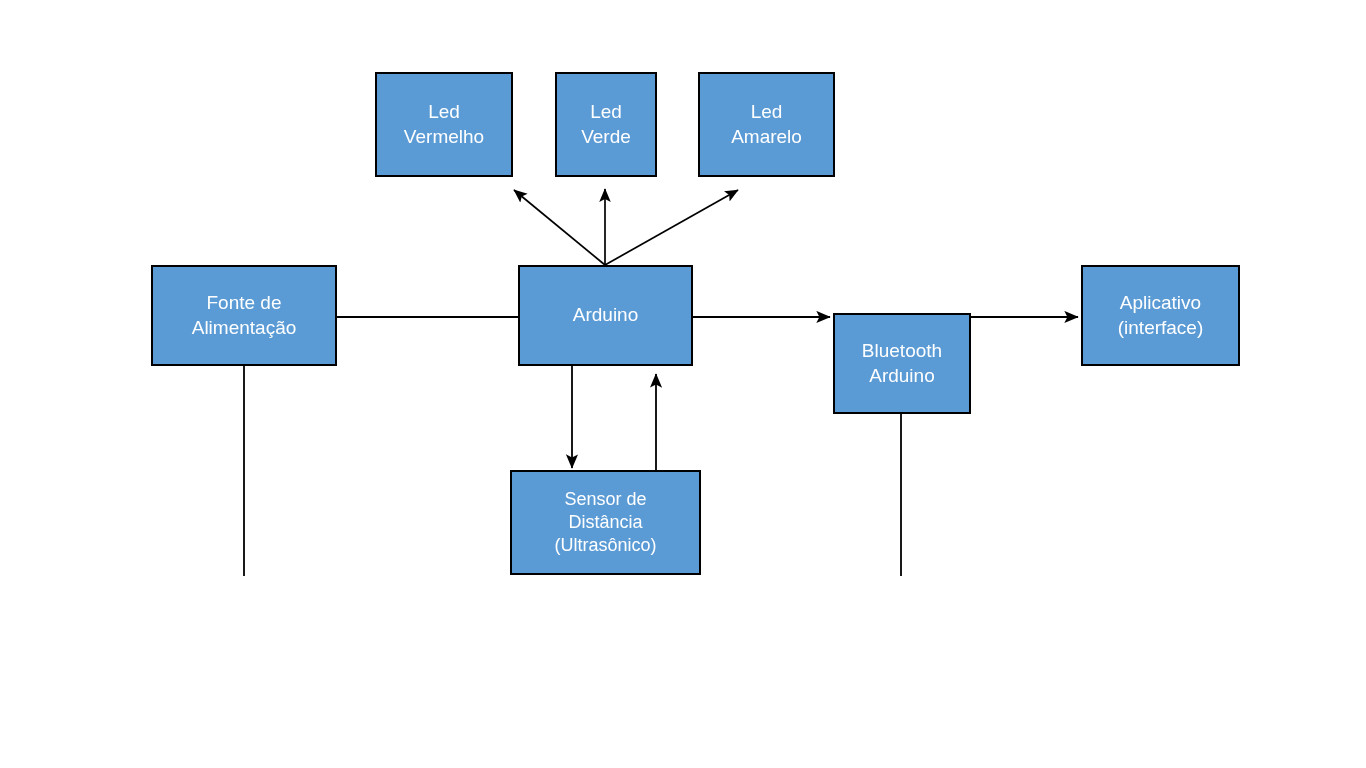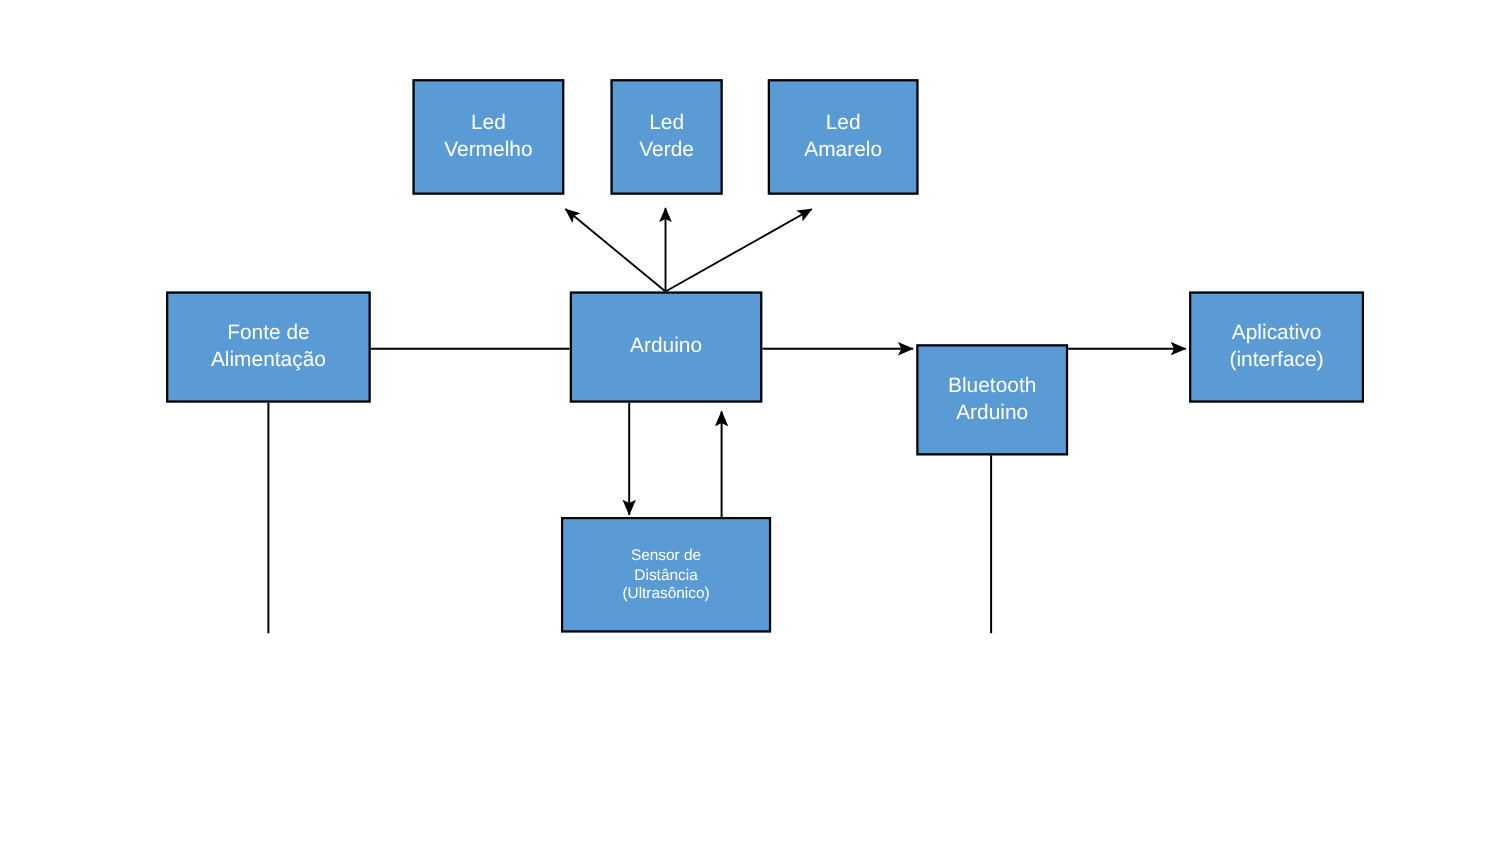--- a/index.html
+++ b/index.html
@@ -37,21 +37,21 @@
     font-weight: 400;
     z-index: 3;
     user-select: none;
   }
   .node-label {
     display: block;
     white-space: pre-line;
     padding: 0 4px;
   }
   .fs-19 { font-size: 19px; }
-  .fs-18 { font-size: 14px; }
+  .fs-18 { font-size: 18px; }
 </style>
 </head>
 <body>
 
 <div id="canvas">
 
   <svg class="diagram-svg" viewBox="0 0 1366 768" xmlns="http://www.w3.org/2000/svg">
     <defs>
       <marker id="arrowhead" markerWidth="9" markerHeight="9" refX="7.6" refY="3.4" orient="auto" markerUnits="strokeWidth">
         <path d="M0,0 L8,3.4 L0,6.8 L1.7,3.4 Z" fill="#000000"></path>

